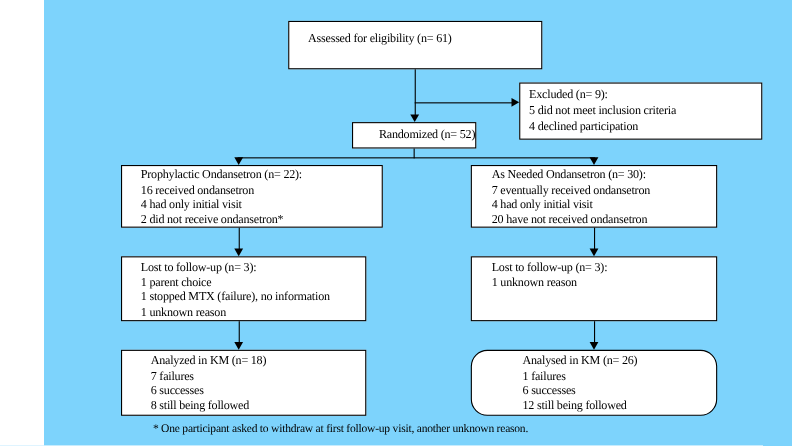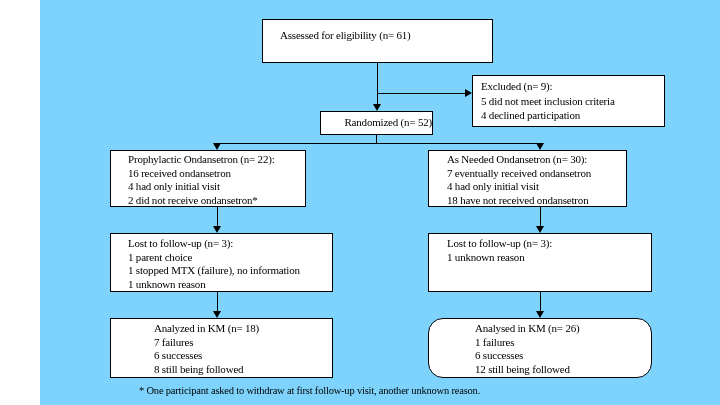--- a/index.html
+++ b/index.html
@@ -53,27 +53,27 @@
     position: absolute;
     left: 99px;
     top: 385px;
     font-size: 10.5px;
     letter-spacing: -0.2px;
     white-space: nowrap;
   }
 
   
   #box-assessed   { left: 222px; top: 19px;  width: 231px; height: 44px; padding: 9px 6px 0 17px; }
-  #box-excluded   { left: 432px; top: 75px;  width: 193px; height: 52px; padding: 3px 4px 0 8px; line-height: 14.5px; }
+  #box-excluded   { left: 432px; top: 75px;  width: 221px; height: 52px; padding: 3px 4px 0 8px; line-height: 14.5px; }
   #box-randomized { left: 280px; top: 111px; width: 113px; height: 24px; text-align: right; line-height: 21px; }
-  #box-arm-left   { left: 70px;  top: 150px; width: 196px; height: 57px; padding: 2px 19px 0 17px; }
-  #box-arm-right  { left: 388px; top: 150px; width: 199px; height: 57px; padding: 2px 2px 12px 18px; }
+  #box-arm-left   { left: 70px;  top: 150px; width: 238px; height: 57px; padding: 2px 19px 0 17px; }
+  #box-arm-right  { left: 388px; top: 150px; width: 224px; height: 57px; padding: 2px 2px 12px 18px; }
   #box-lost-left  { left: 70px;  top: 233px; width: 223px; height: 59px; padding: 3px 2px 0 17px; }
   #box-lost-right { left: 388px; top: 233px; width: 224px; height: 59px; padding: 3px 2px 0 18px; }
-  #box-anal-left  { left: 70px;  top: 318px; width: 223px; height: 60px; padding: 3px 2px 0 43px; }
+  #box-anal-left  { left: 70px;  top: 318px; width: 223px; height: 60px; padding: 3px 2px 0 26px; }
   #box-anal-right { left: 388px; top: 318px; width: 224px; height: 60px; padding: 3px 2px 0 46px; border-radius: 15px; }
 </style>
 </head>
 <body>
 
 <div class="canvas">
 
   <div class="box" id="box-assessed">
     <div class="ln">Assessed for eligibility (n= 61)</div>
   </div>
@@ -92,21 +92,21 @@
     <div class="ln">Prophylactic Ondansetron (n= 22):</div>
     <div class="ln">16 received ondansetron</div>
     <div class="ln">4 had only initial visit</div>
     <div class="ln">2 did not receive ondansetron*</div>
   </div>
 
   <div class="box" id="box-arm-right">
     <div class="ln">As Needed Ondansetron (n= 30):</div>
     <div class="ln">7 eventually received ondansetron</div>
     <div class="ln">4 had only initial visit</div>
-    <div class="ln">18 have not received ondansetron</div>
+    <div class="ln">20 have not received ondansetron</div>
   </div>
 
   <div class="box" id="box-lost-left">
     <div class="ln">Lost to follow-up (n= 3):</div>
     <div class="ln">1 parent choice</div>
     <div class="ln">1 stopped MTX (failure), no information</div>
     <div class="ln">1 unknown reason</div>
   </div>
 
   <div class="box" id="box-lost-right">

